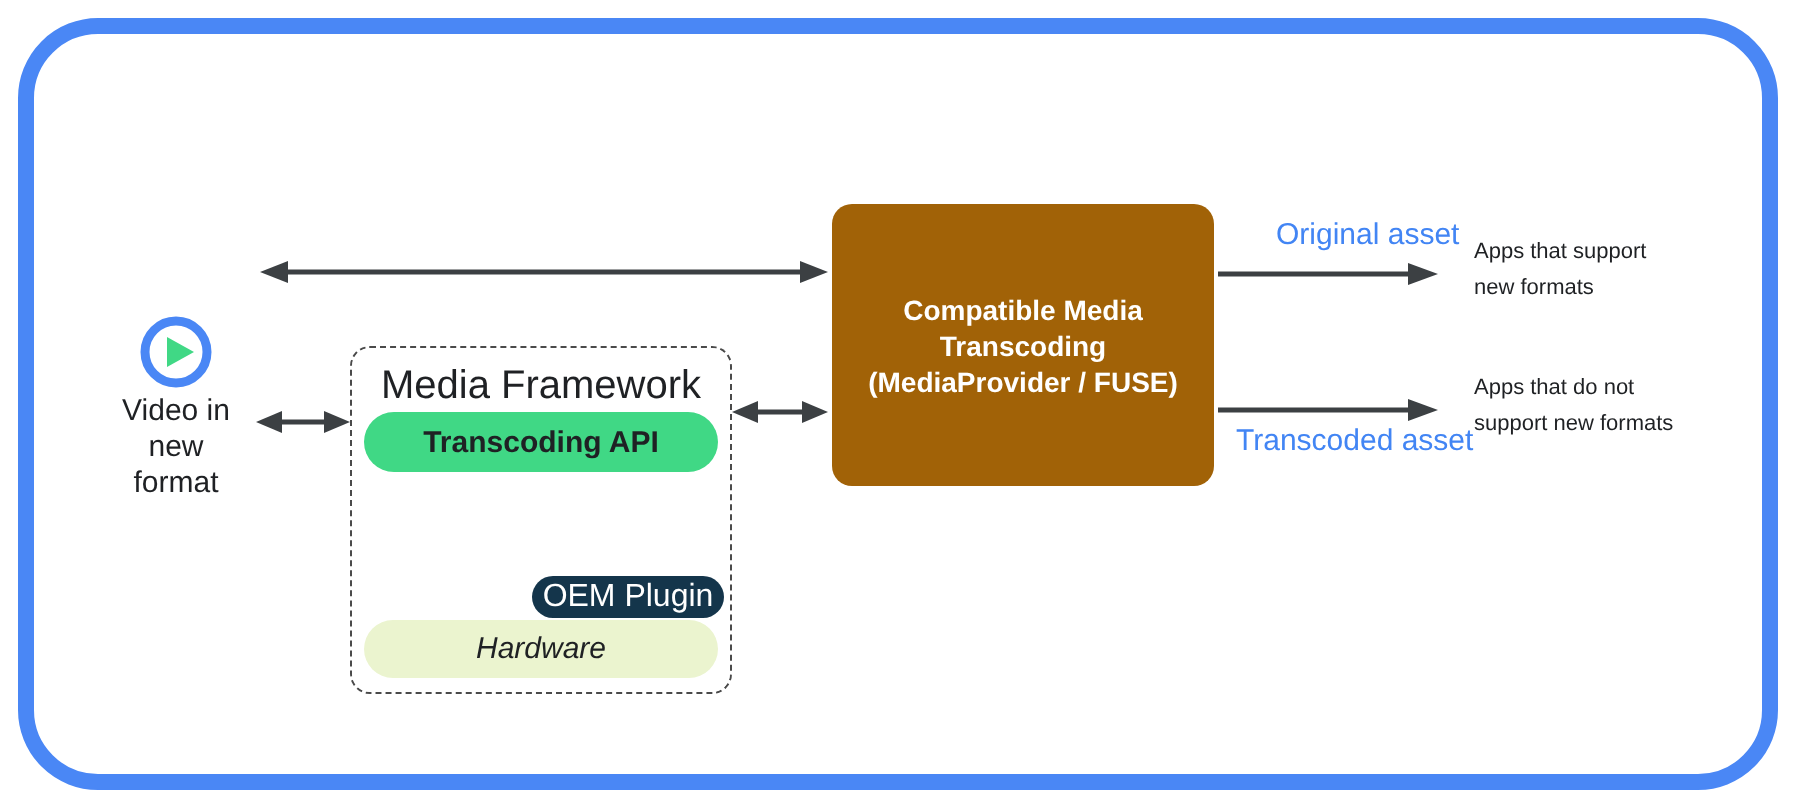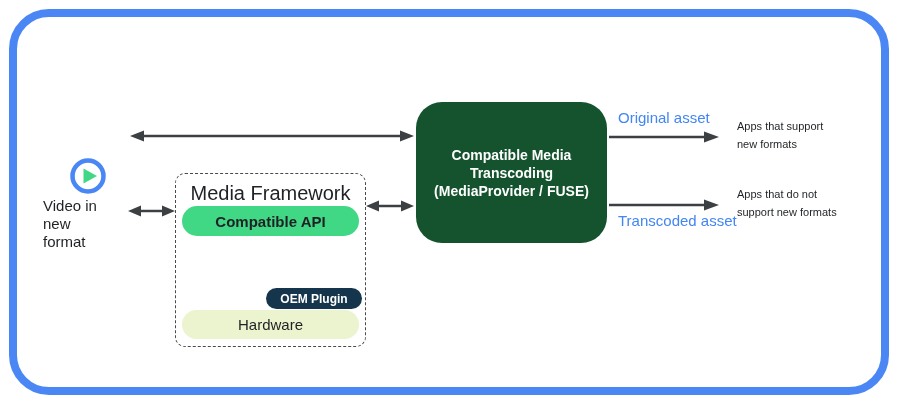--- a/index.html
+++ b/index.html
@@ -17,21 +17,21 @@
     left: 9px; top: 9px; right: 9px; bottom: 9px;
     border: 8px solid #4a87f5;
     border-radius: 40px;
   }
   .abs { position: absolute; }
 
   
   .play-icon-wrap { left: 68px; top: 156px; width: 40px; height: 40px; }
   .video-label {
     left: 43px; top: 197px; width: 90px;
-    text-align: left; font-size: 15px; line-height: 18px;
+    text-align: center; font-size: 15px; line-height: 18px;
     white-space: pre-line;
   }
 
   
   .mf-box {
     left: 175px; top: 173px; width: 191px; height: 174px;
     border: 1.6px dashed #4a4a4a; border-radius: 10px;
     box-sizing: border-box;
   }
   .mf-title {
@@ -48,49 +48,49 @@
     background: #40d885; font-weight: 700; font-size: 15px;
   }
   .pill-service {
     top: 67px; height: 62px; border-radius: 22px;
     background: #40d885; font-weight: 700; font-size: 15px;
     align-items: flex-start; padding-top: 19px;
   }
   .oem-badge {
     position: absolute; left: 90px; top: 114px; width: 96px; height: 21px;
     border-radius: 11px; background: #14354b; color: #ffffff;
-    font-weight: 700; font-size: 12px;
+    font-weight: 400; font-size: 16px;
     display: flex; align-items: center; justify-content: center;
   }
   .pill-hardware {
     top: 136px; height: 29px; border-radius: 15px;
-    background: #ebf4cf; font-size: 15px;
+    background: #ebf4cf; font-size: 15px; font-style: italic;
   }
 
   
   .transcoder-box {
     left: 416px; top: 102px; width: 191px; height: 141px;
-    background: #14532d; border-radius: 26px;
+    background: #a16207; border-radius: 10px;
     display: flex; align-items: center; justify-content: center;
   }
   .transcoder-title {
     color: #ffffff; font-weight: 700; font-size: 14px; line-height: 18px;
     text-align: center; white-space: pre-line;
   }
 
   
   svg.arrow { display: block; }
   .arrow line { stroke: #3c4043; stroke-width: 2.5; }
   .arrow polygon { fill: #3c4043; }
 
   
   .asset-label {
     font-size: 15px; color: #4285f4; white-space: nowrap;
   }
-  .asset-label-original { left: 618px; top: 109px; }
+  .asset-label-original { left: 638px; top: 109px; }
   .asset-label-transcoded { left: 618px; top: 212px; }
   .dest-text {
     font-size: 11px; line-height: 18px; white-space: pre-line;
   }
   .dest-supported { left: 737px; top: 117px; }
   .dest-unsupported { left: 737px; top: 185px; }
 </style>
 </head>
 <body>
 
@@ -116,21 +116,21 @@
   </svg>
 
   <svg class="arrow abs" style="left:130px; top:128px;" width="284" height="16" viewBox="0 0 284 16">
     <line x1="12" y1="8" x2="272" y2="8"></line>
     <polygon points="0,8 14,2.5 14,13.5"></polygon>
     <polygon points="284,8 270,2.5 270,13.5"></polygon>
   </svg>
 
   <div class="abs mf-box">
     <div class="mf-title">Media Framework</div>
-    <div class="pill pill-api">Compatible API</div>
+    <div class="pill pill-api">Transcoding API</div>
     <div class="oem-badge">OEM Plugin</div>
     <div class="pill pill-hardware">Hardware</div>
   </div>
 
   <svg class="arrow abs" style="left:366px; top:198px;" width="48" height="16" viewBox="0 0 48 16">
     <line x1="11" y1="8" x2="37" y2="8"></line>
     <polygon points="0,8 13,2.5 13,13.5"></polygon>
     <polygon points="48,8 35,2.5 35,13.5"></polygon>
   </svg>
 

